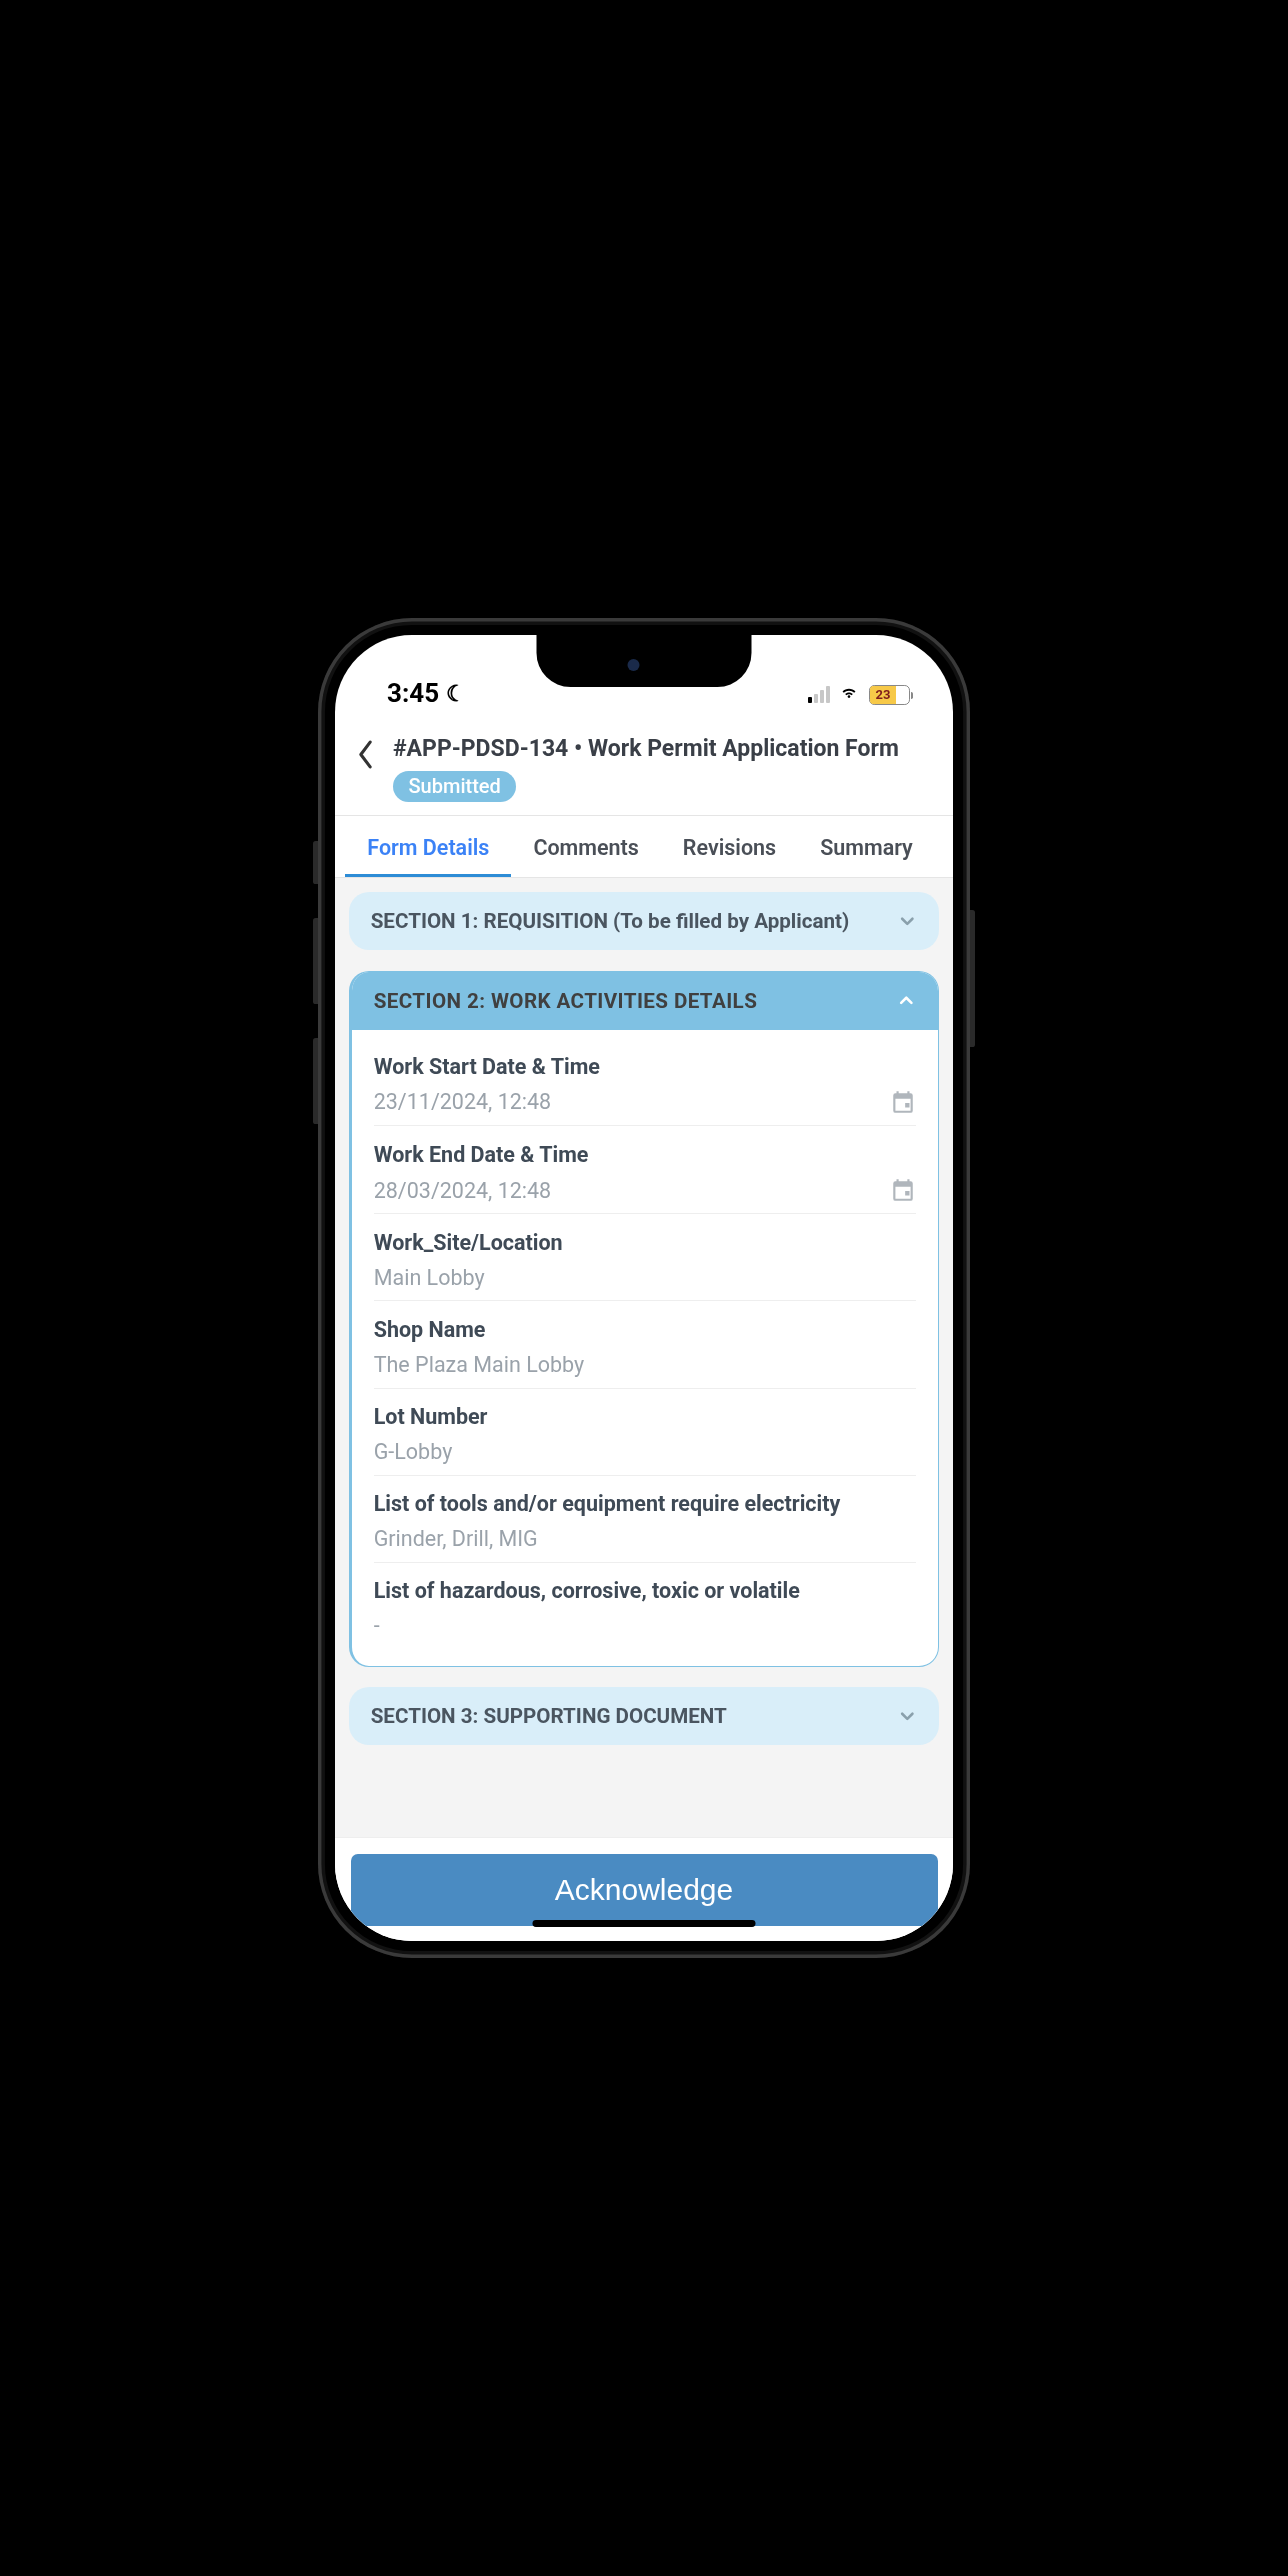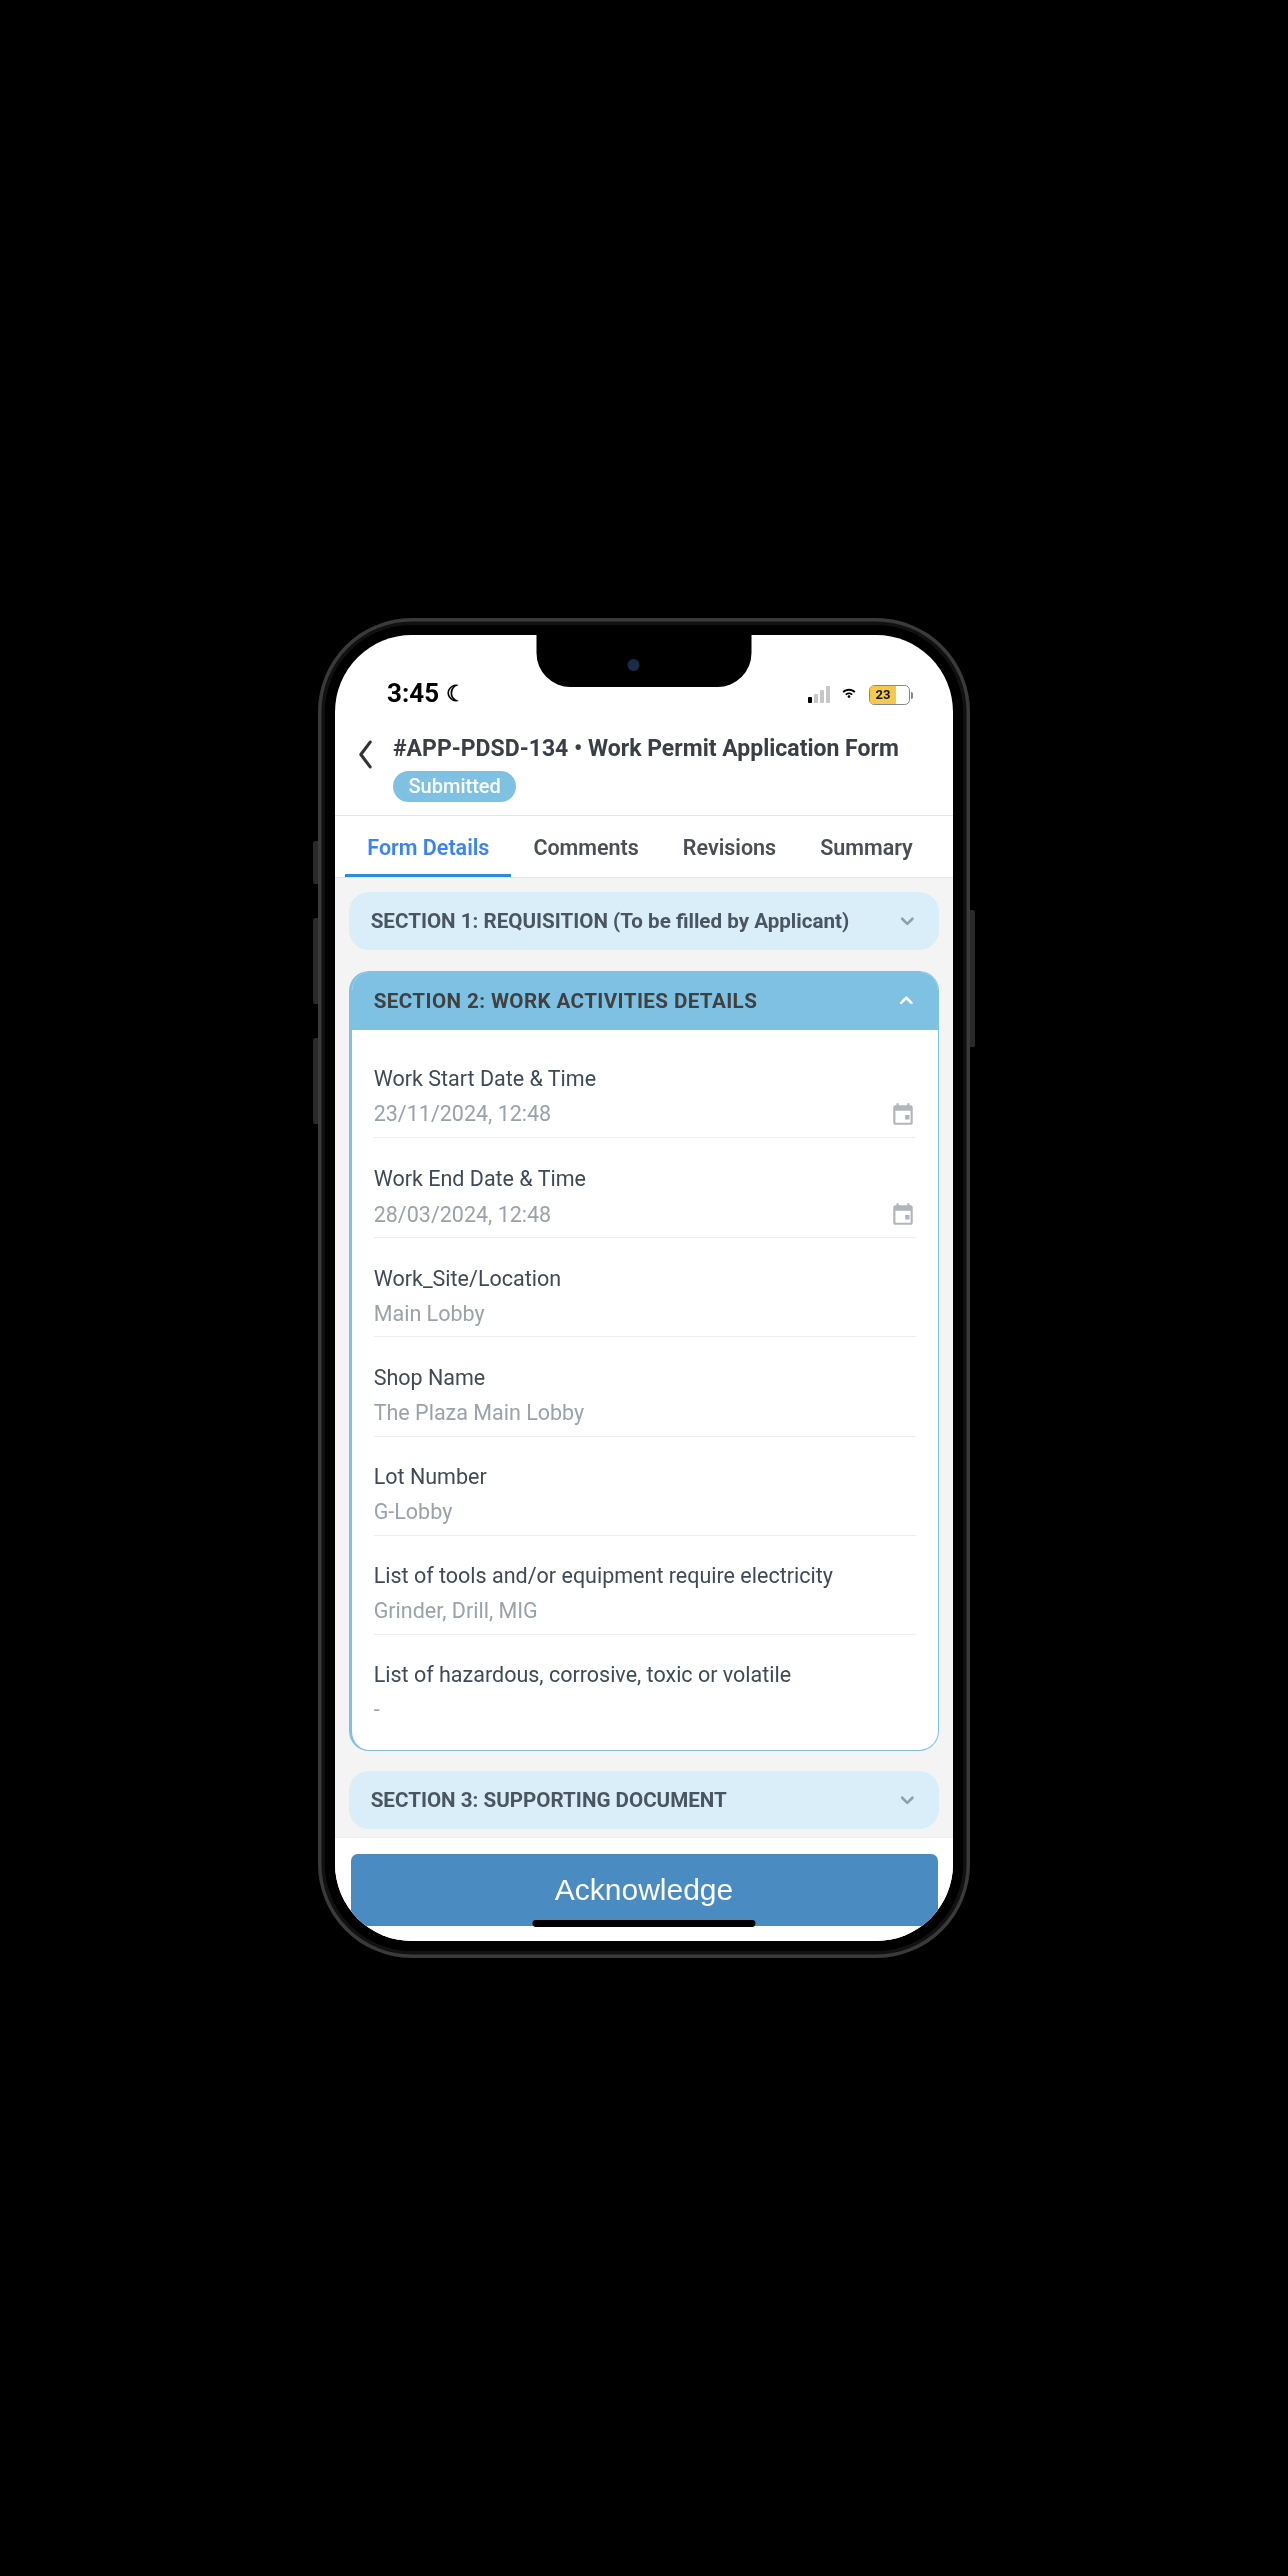--- a/index.html
+++ b/index.html
@@ -133,21 +133,21 @@
   .battery-fill {
     background: #f7c948;
     height: 100%;
     width: 30%;
     border-radius: 3.4px 0 0 3.4px;
     display: flex;
     align-items: center;
     justify-content: center;
     font-size: 13px;
     font-weight: 700;
-    color: #0f172a;
+    color: #7f1d1d;
     min-width: 26px;
   }
 
   .app-header {
     display: flex;
     align-items: flex-start;
     padding: 17px 17px 13.7px 13.7px;
     gap: 10.3px;
     border-bottom: 0.9px solid #e5e5e5;
   }
@@ -256,23 +256,22 @@
     padding: 8.6px 22px 17px;
   }
   .field {
     padding: 15.5px 0 10.3px;
     border-bottom: 0.9px solid #eee;
   }
   .field:last-child { border-bottom: none; }
   .field-label {
     font-size: 21.5px;
     color: #3f4a56;
-    font-weight: 400;
+    font-weight: 700;
     margin-bottom: 10.3px;
-    margin-top: 12px;
   }
   .field-value-row {
     display: flex;
     justify-content: space-between;
     align-items: center;
   }
   .field-value {
     font-size: 21.5px;
     color: #9aa2aa;
     font-weight: 400;

